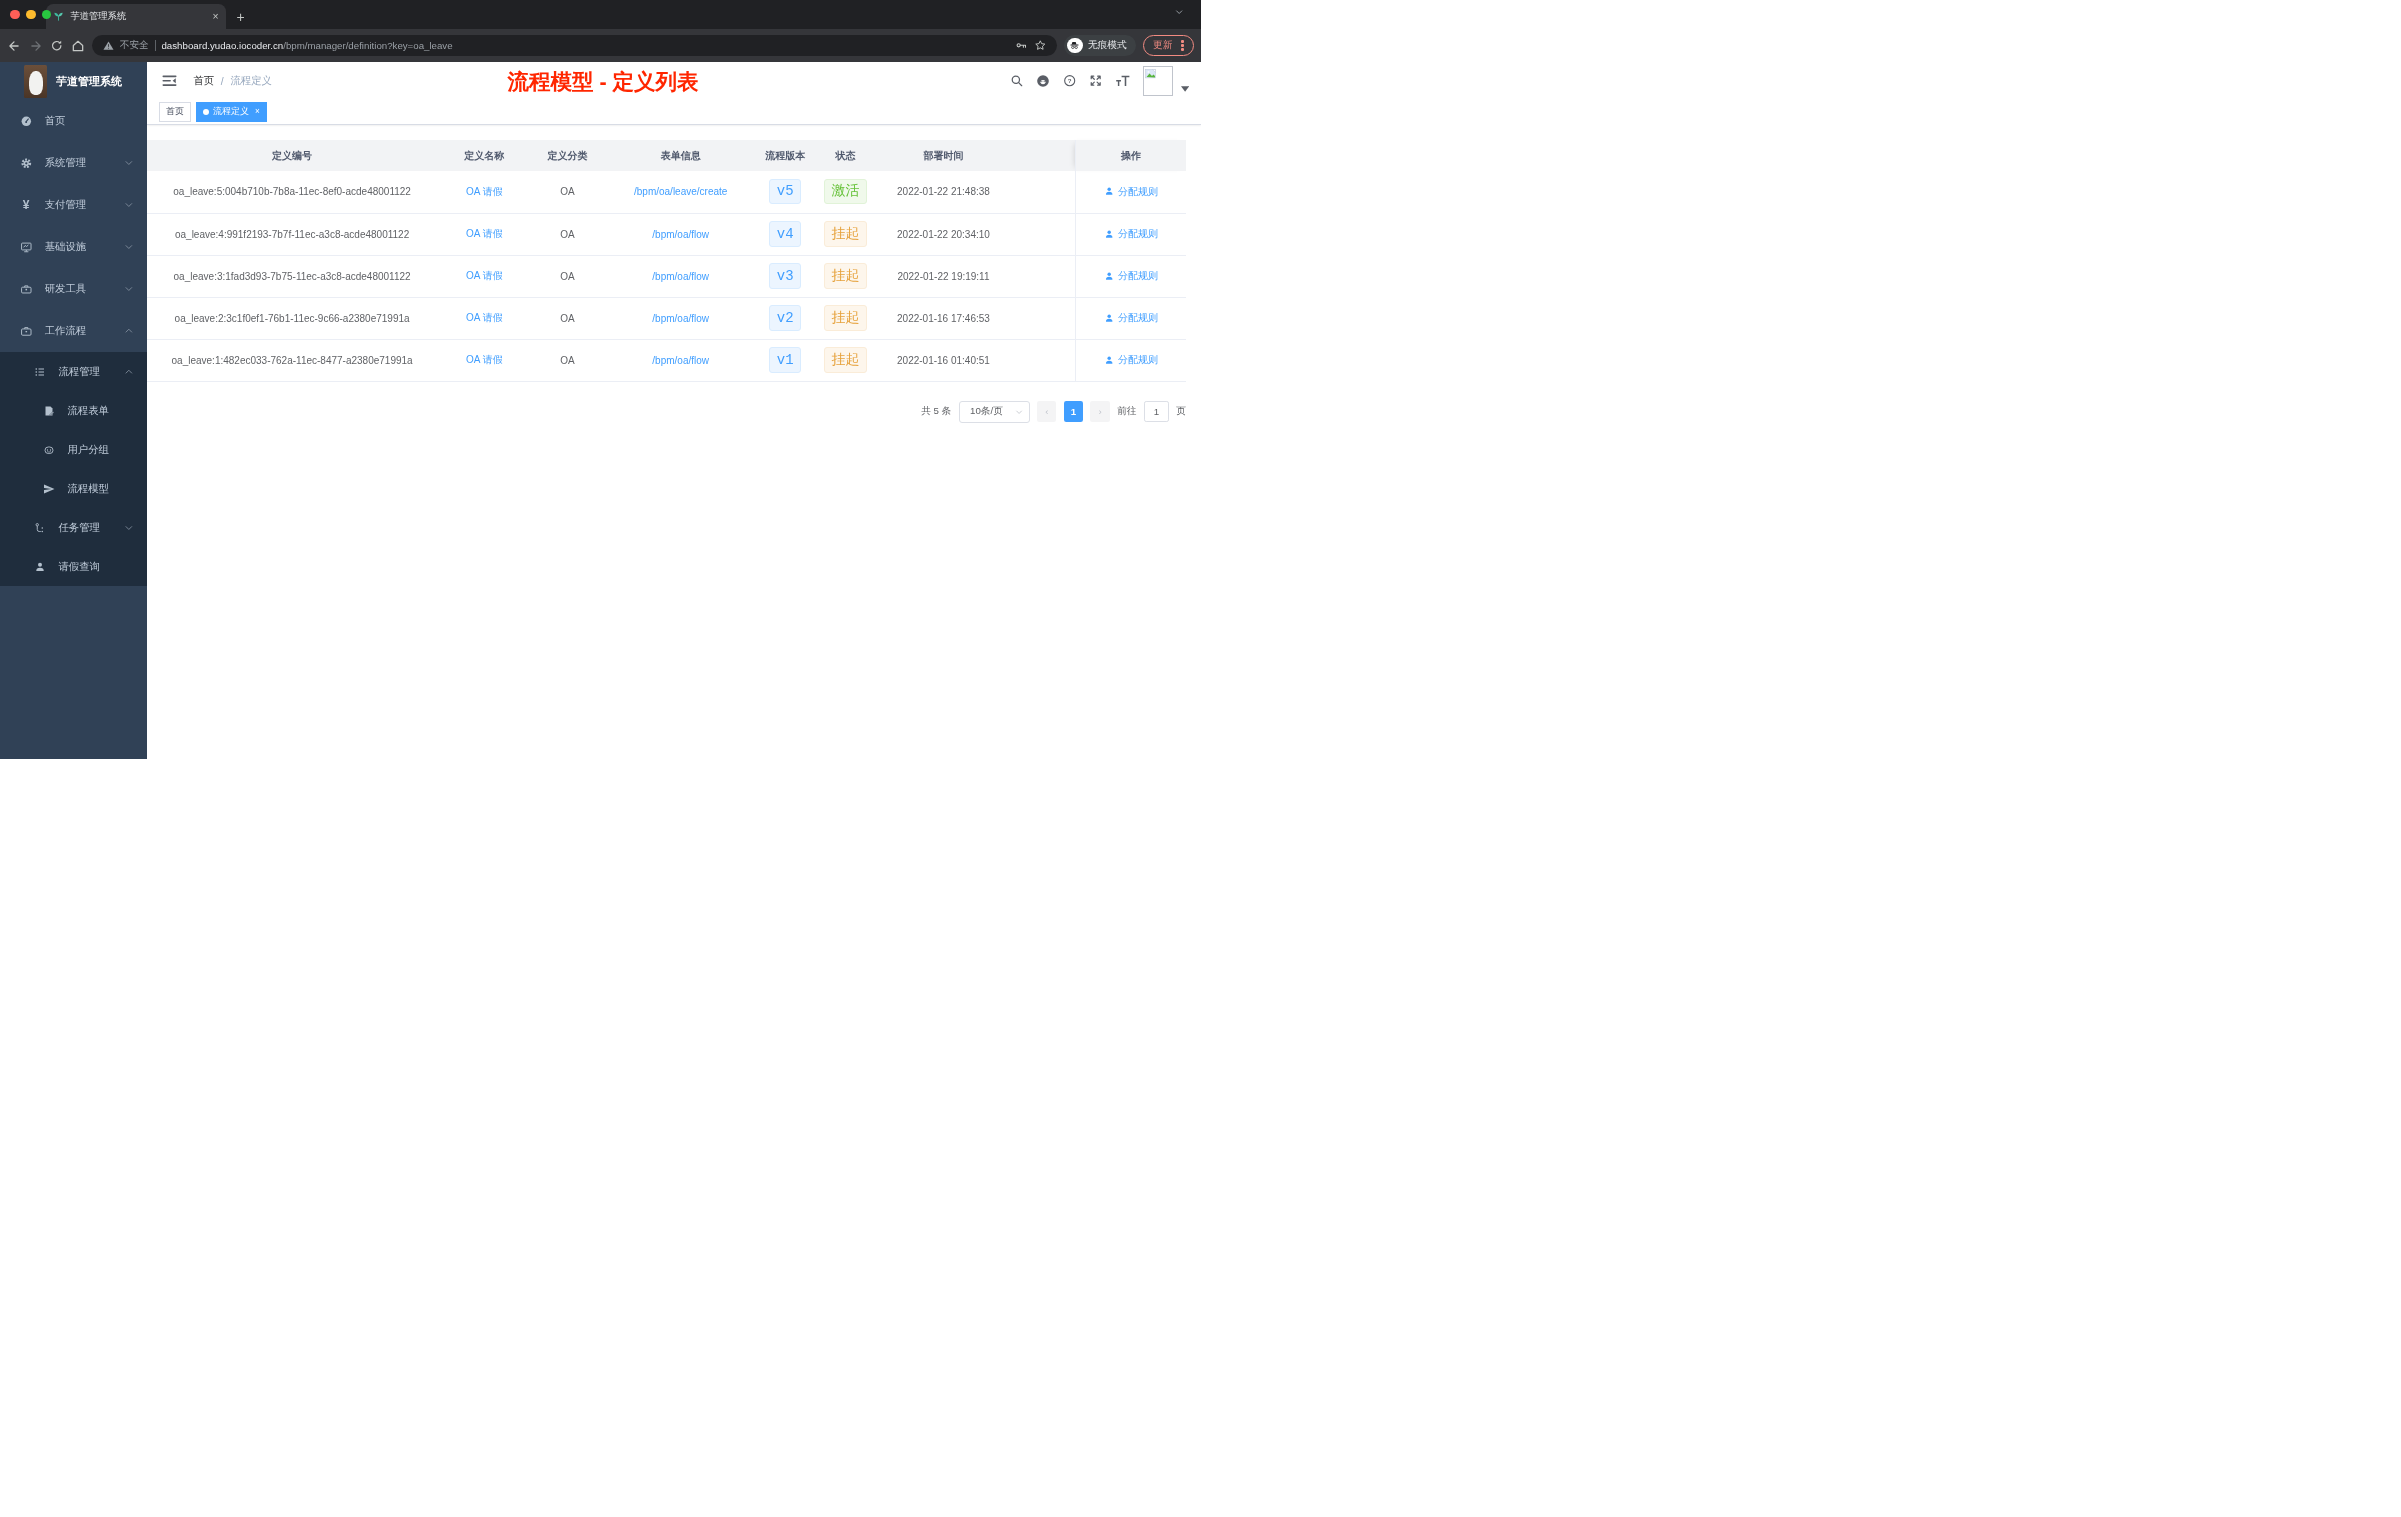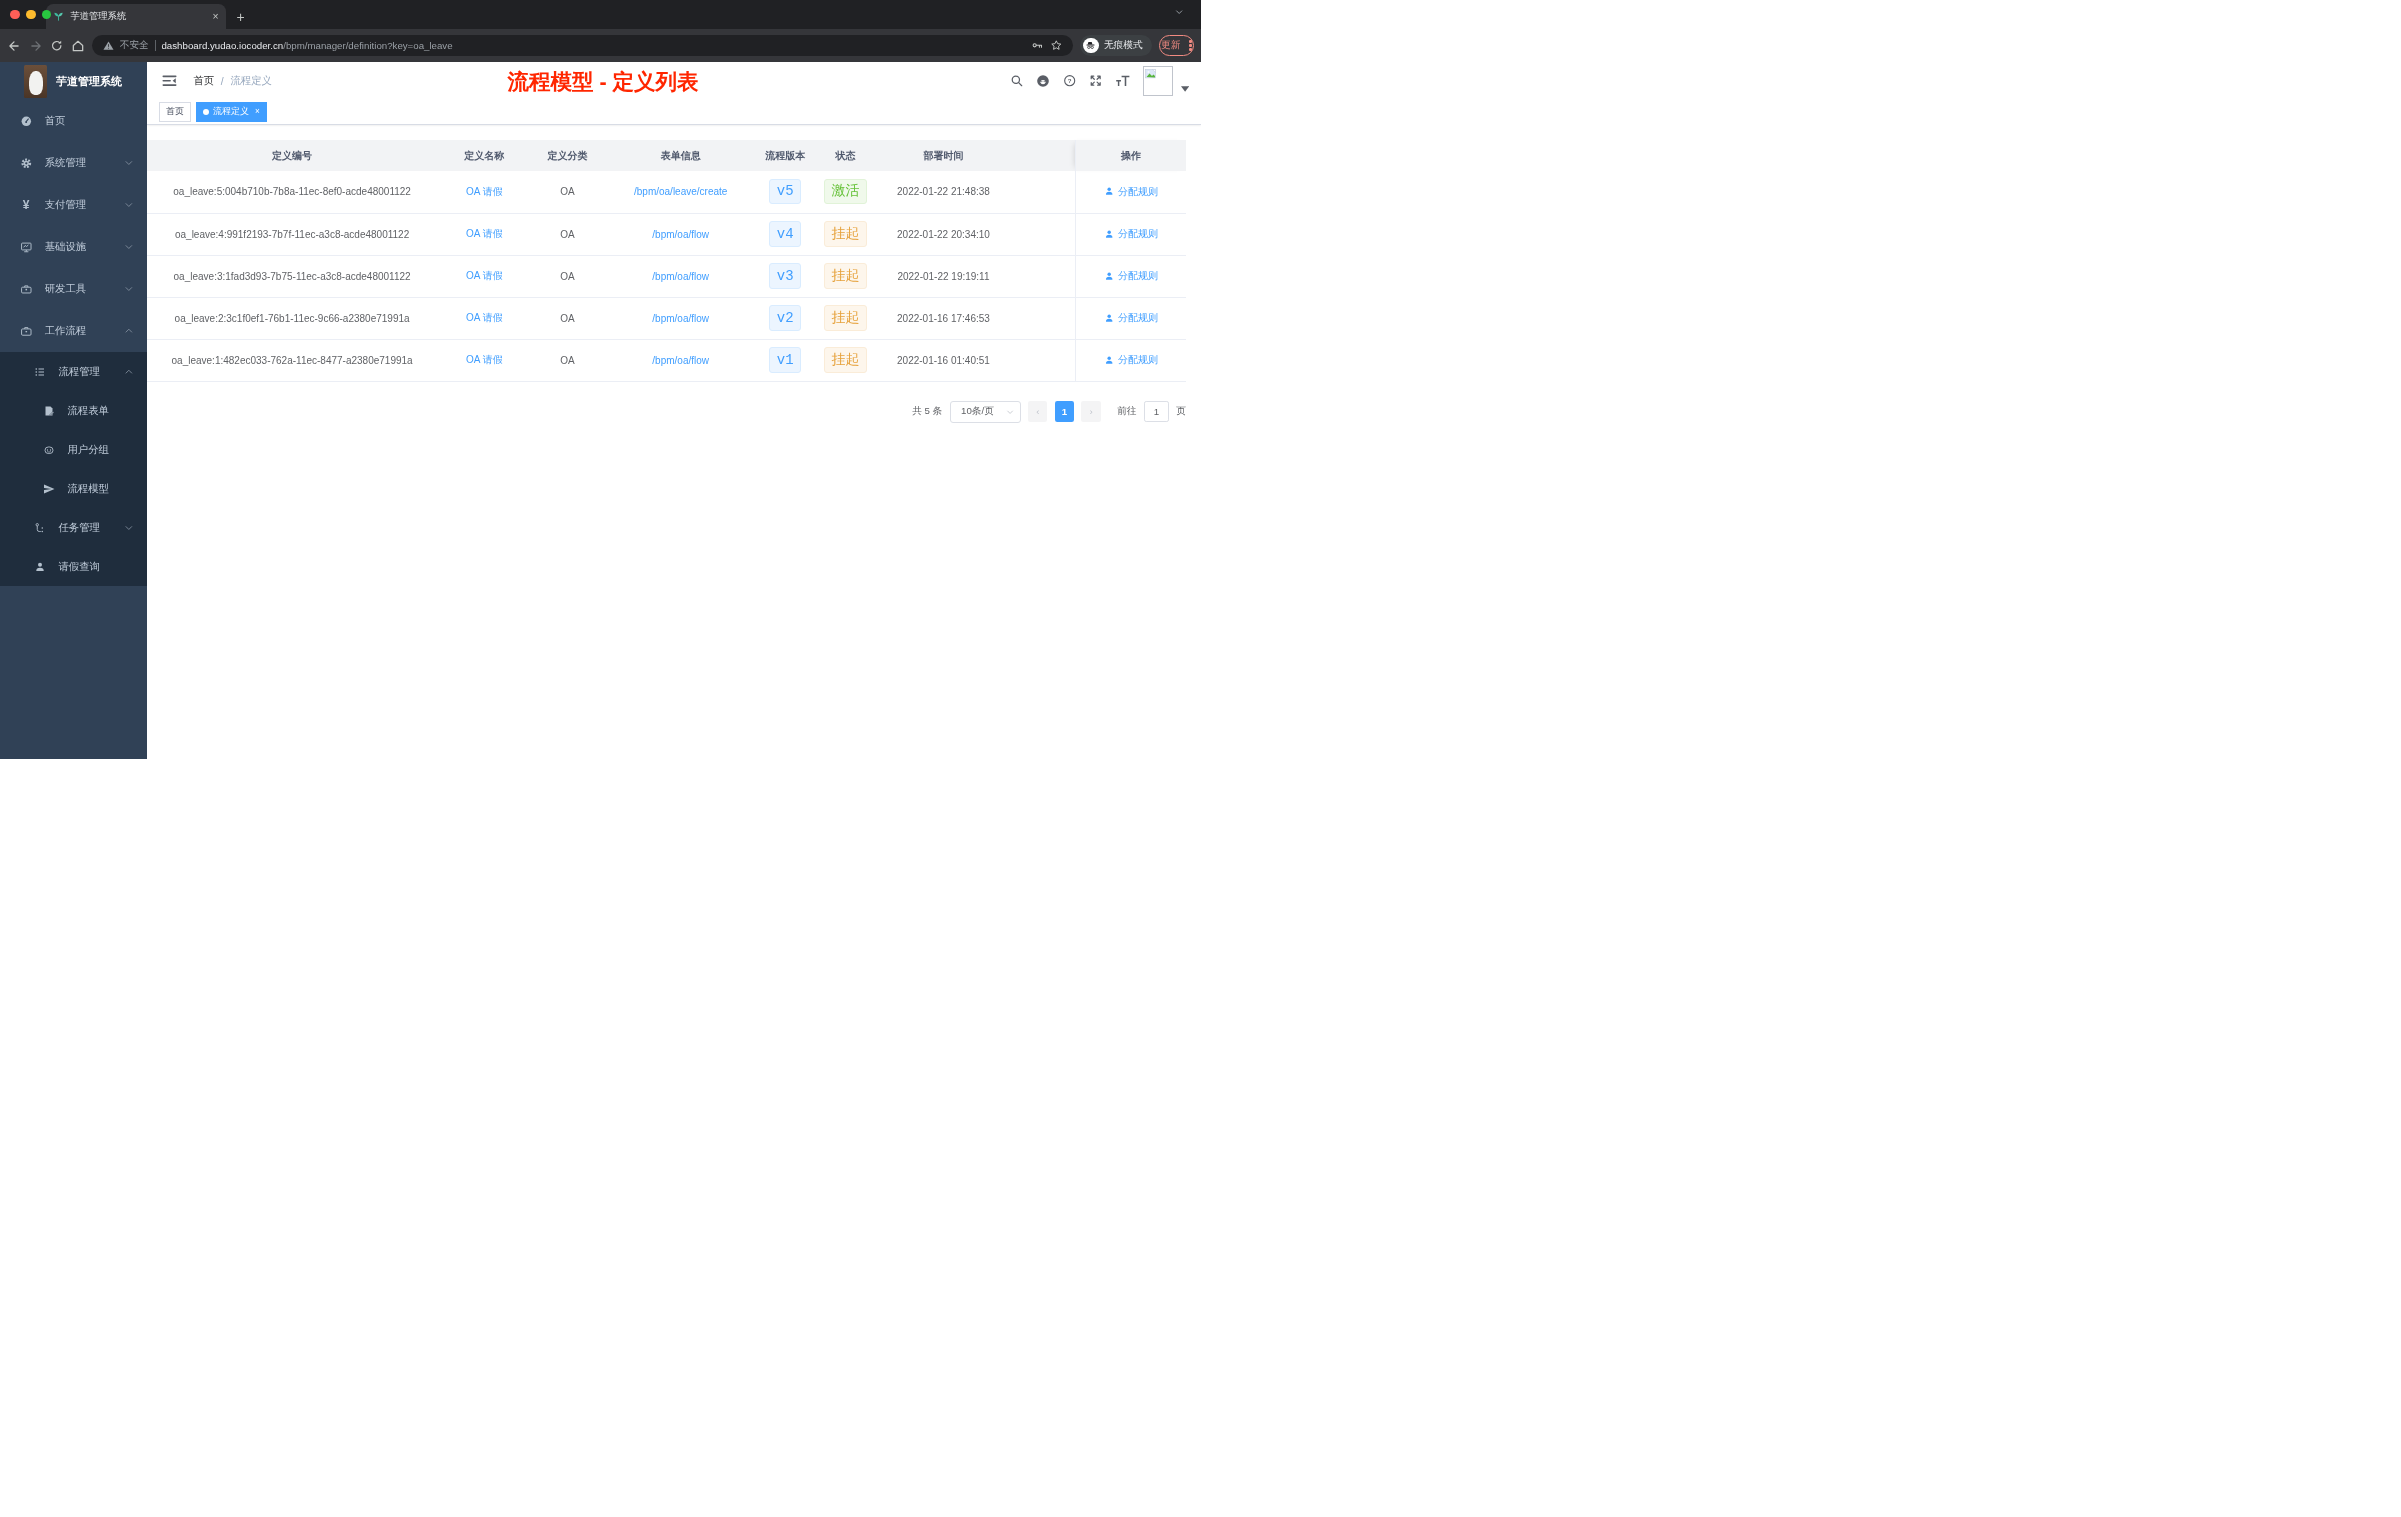--- a/index.html
+++ b/index.html
@@ -23,21 +23,21 @@
   .navbtn { flex:none; }
   .urlpill { flex:1; height:21px; border-radius:10.4px; background:#202124; display:flex; align-items:center;
              padding:0 10.4px; color:#9aa0a6; font-size:9.7px; gap:6px; }
   .url-divider { width:0.7px; height:11px; background:#5f6368; }
   .url-domain { color:#e8eaed; }
   .urlspacer { flex:1; }
   .incog { height:21px; border-radius:10.4px; background:#3c4043; color:#e8eaed; display:flex; gap:5.2px;
            padding:0 9px 0 3px; align-items:center; font-size:9.7px; }
   .incog-badge { width:15.6px; height:15.6px; border-radius:50%; background:#fff; display:flex; align-items:center; justify-content:center; }
   .update-pill { height:21px; border-radius:10.4px; border:1.1px solid #f28b82; color:#f28b82; display:flex;
-                 align-items:center; gap:9px; padding:0 1px; font-size:9.7px; }
+                 align-items:center; gap:9px; padding:0 9px; font-size:9.7px; }
   .dots3 { display:flex; flex-direction:column; gap:1.9px; }
   .dots3 i { width:2.2px; height:2.2px; border-radius:50%; background:#f28b82; }
 
   
   .app { display:flex; height:702px; }
   .sidebar { width:147px; background:var(--sidebarBg); color:#bfcbd9; flex:none; display:flex; flex-direction:column; }
   .logo-row { height:38px; display:flex; align-items:center; padding-left:24px; gap:9px; }
   .logo-img { width:23px; height:33px; border-radius:1.5px; background:linear-gradient(180deg,#6b4f3a 0%,#4a3526 100%); position:relative; overflow:hidden; }
   .logo-img::after { content:""; position:absolute; left:4.5px; top:6px; width:14px; height:24px; border-radius:45% 45% 40% 40%; background:#f2f2f0; }
   .logo-title { color:#fff; font-size:11px; font-weight:bold; white-space:nowrap; }
@@ -570,20 +570,20 @@
         <span>共 5 条</span>
         <span class="pg-select">
           <span>10条/页</span>
           <svg width="8.2" height="8.2" viewBox="0 0 24 24">
               <path d="M5 9l7 7 7-7" stroke="#c0c4cc" stroke-width="2.4" fill="none" stroke-linecap="round"></path>
             </svg>
         </span>
         <span class="pg-btn">‹</span>
         <span class="pg-page">1</span>
         <span class="pg-btn">›</span>
-        <span style="margin-left:9px">前往</span>
+        <span style="">前往</span>
         <input class="pg-input" value="1" style="">
         <span>页</span>
       </div>
     </div>
   </div>
 </div>
 
 
 </body></html>

